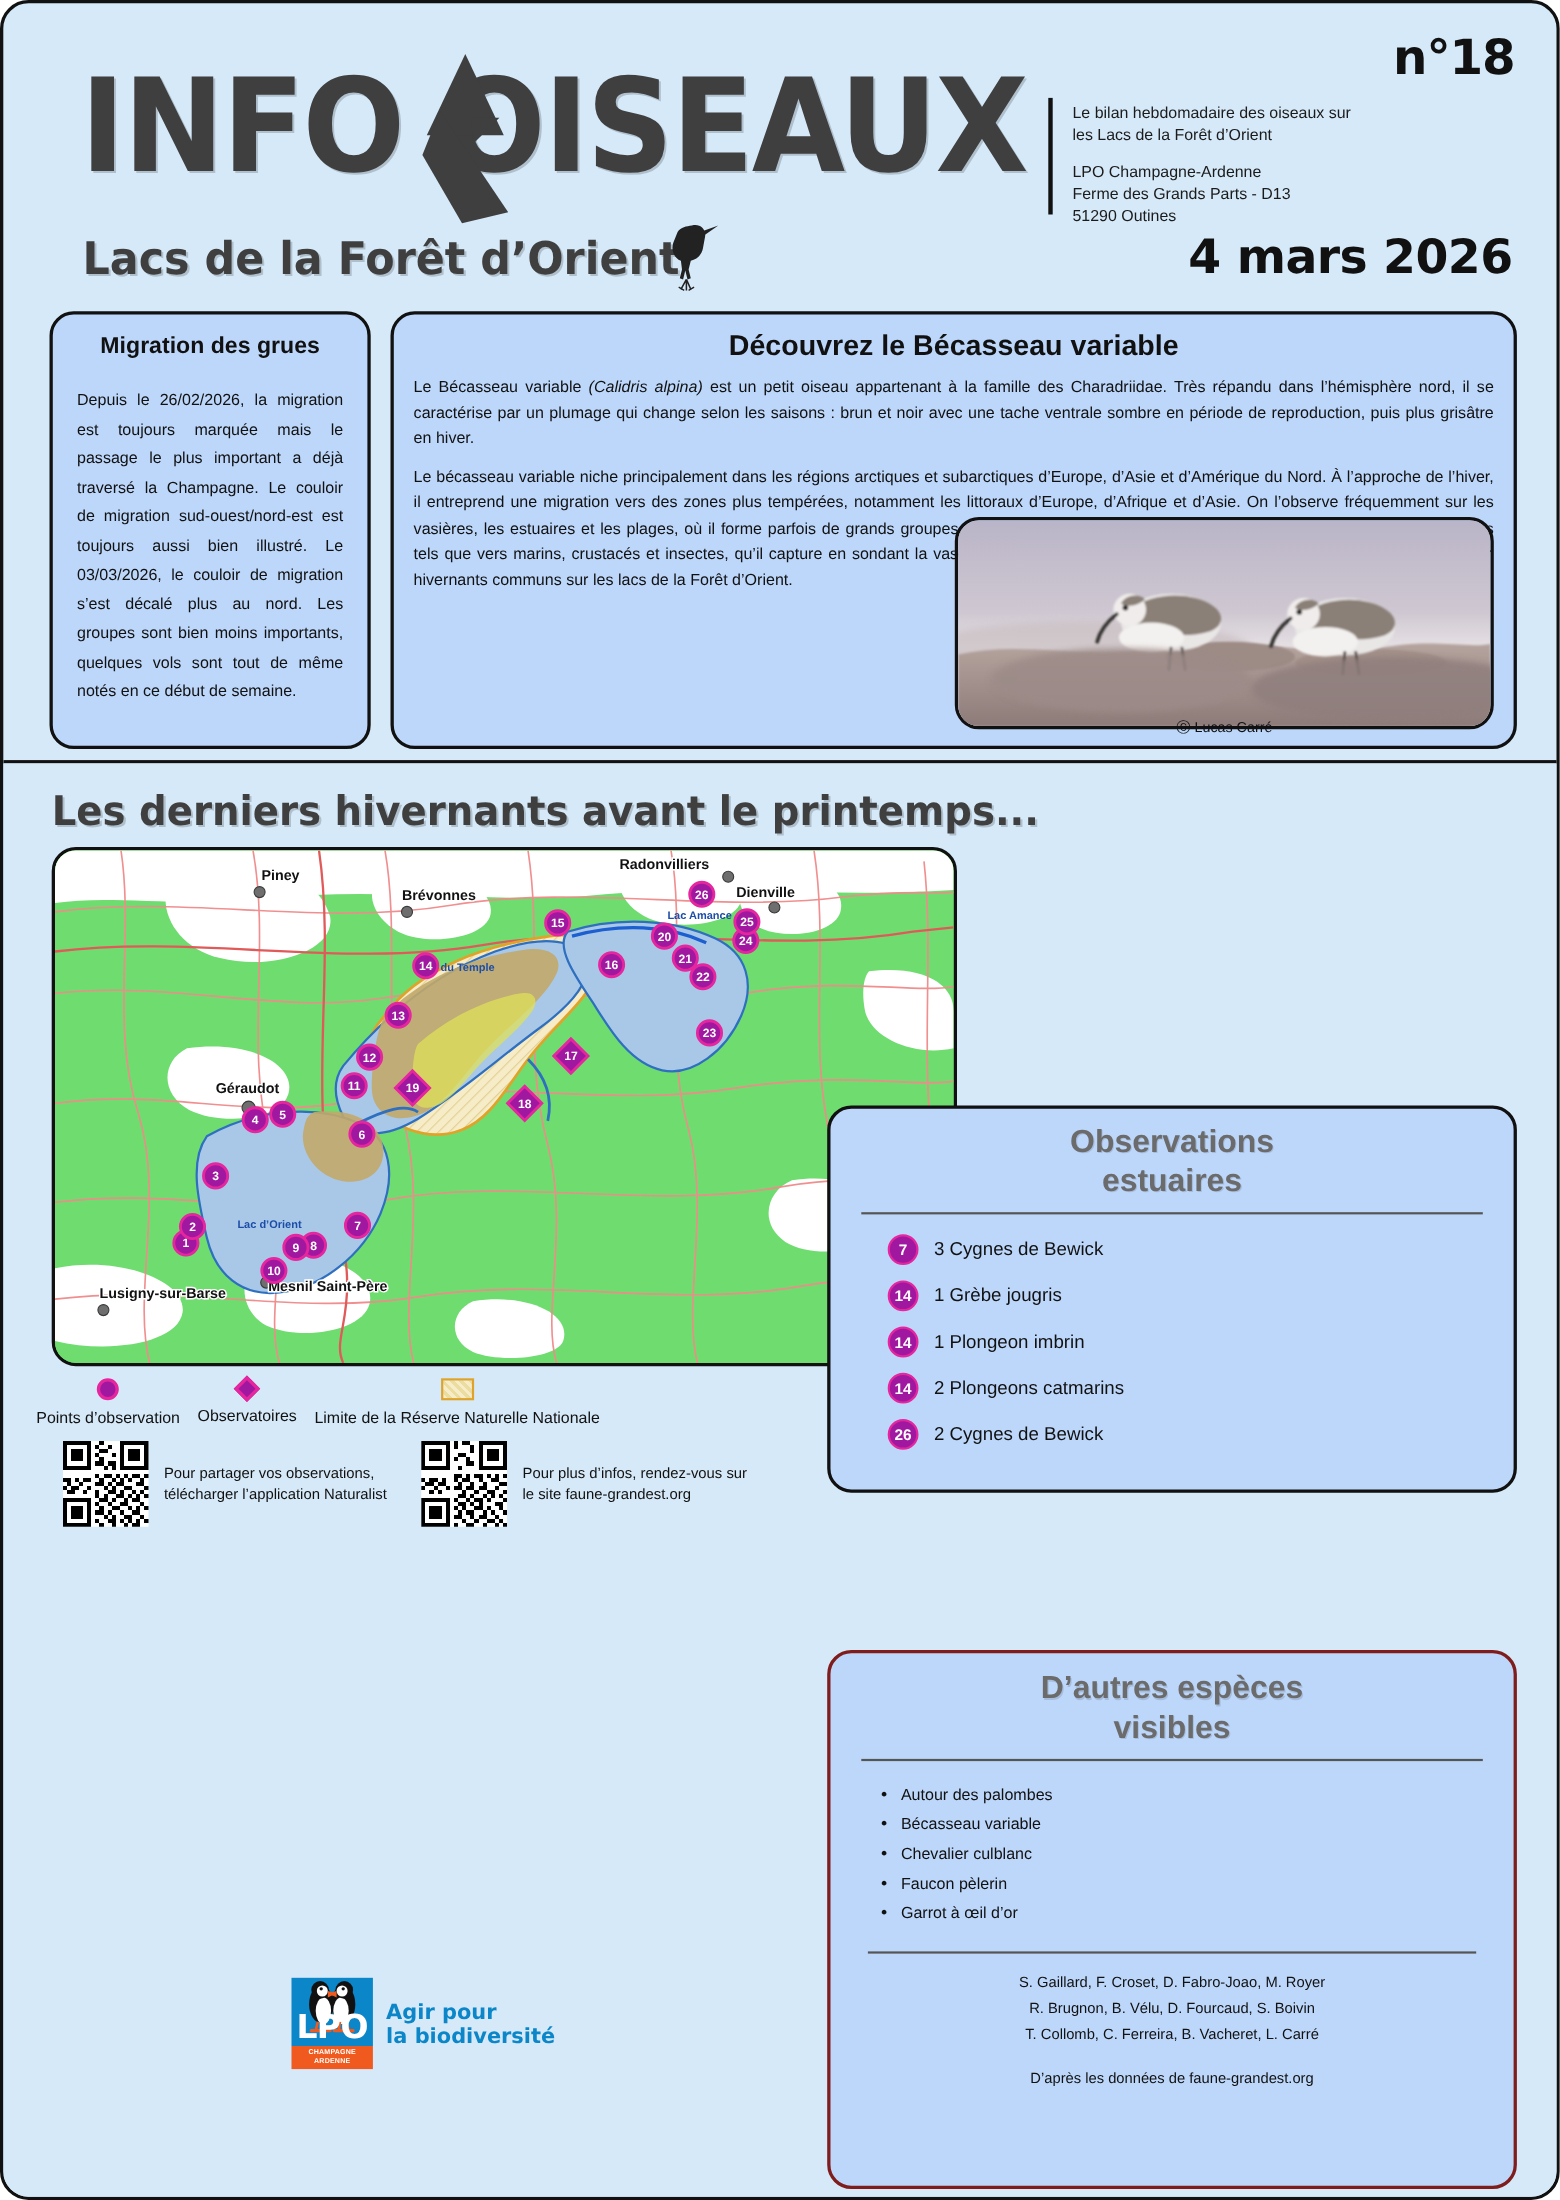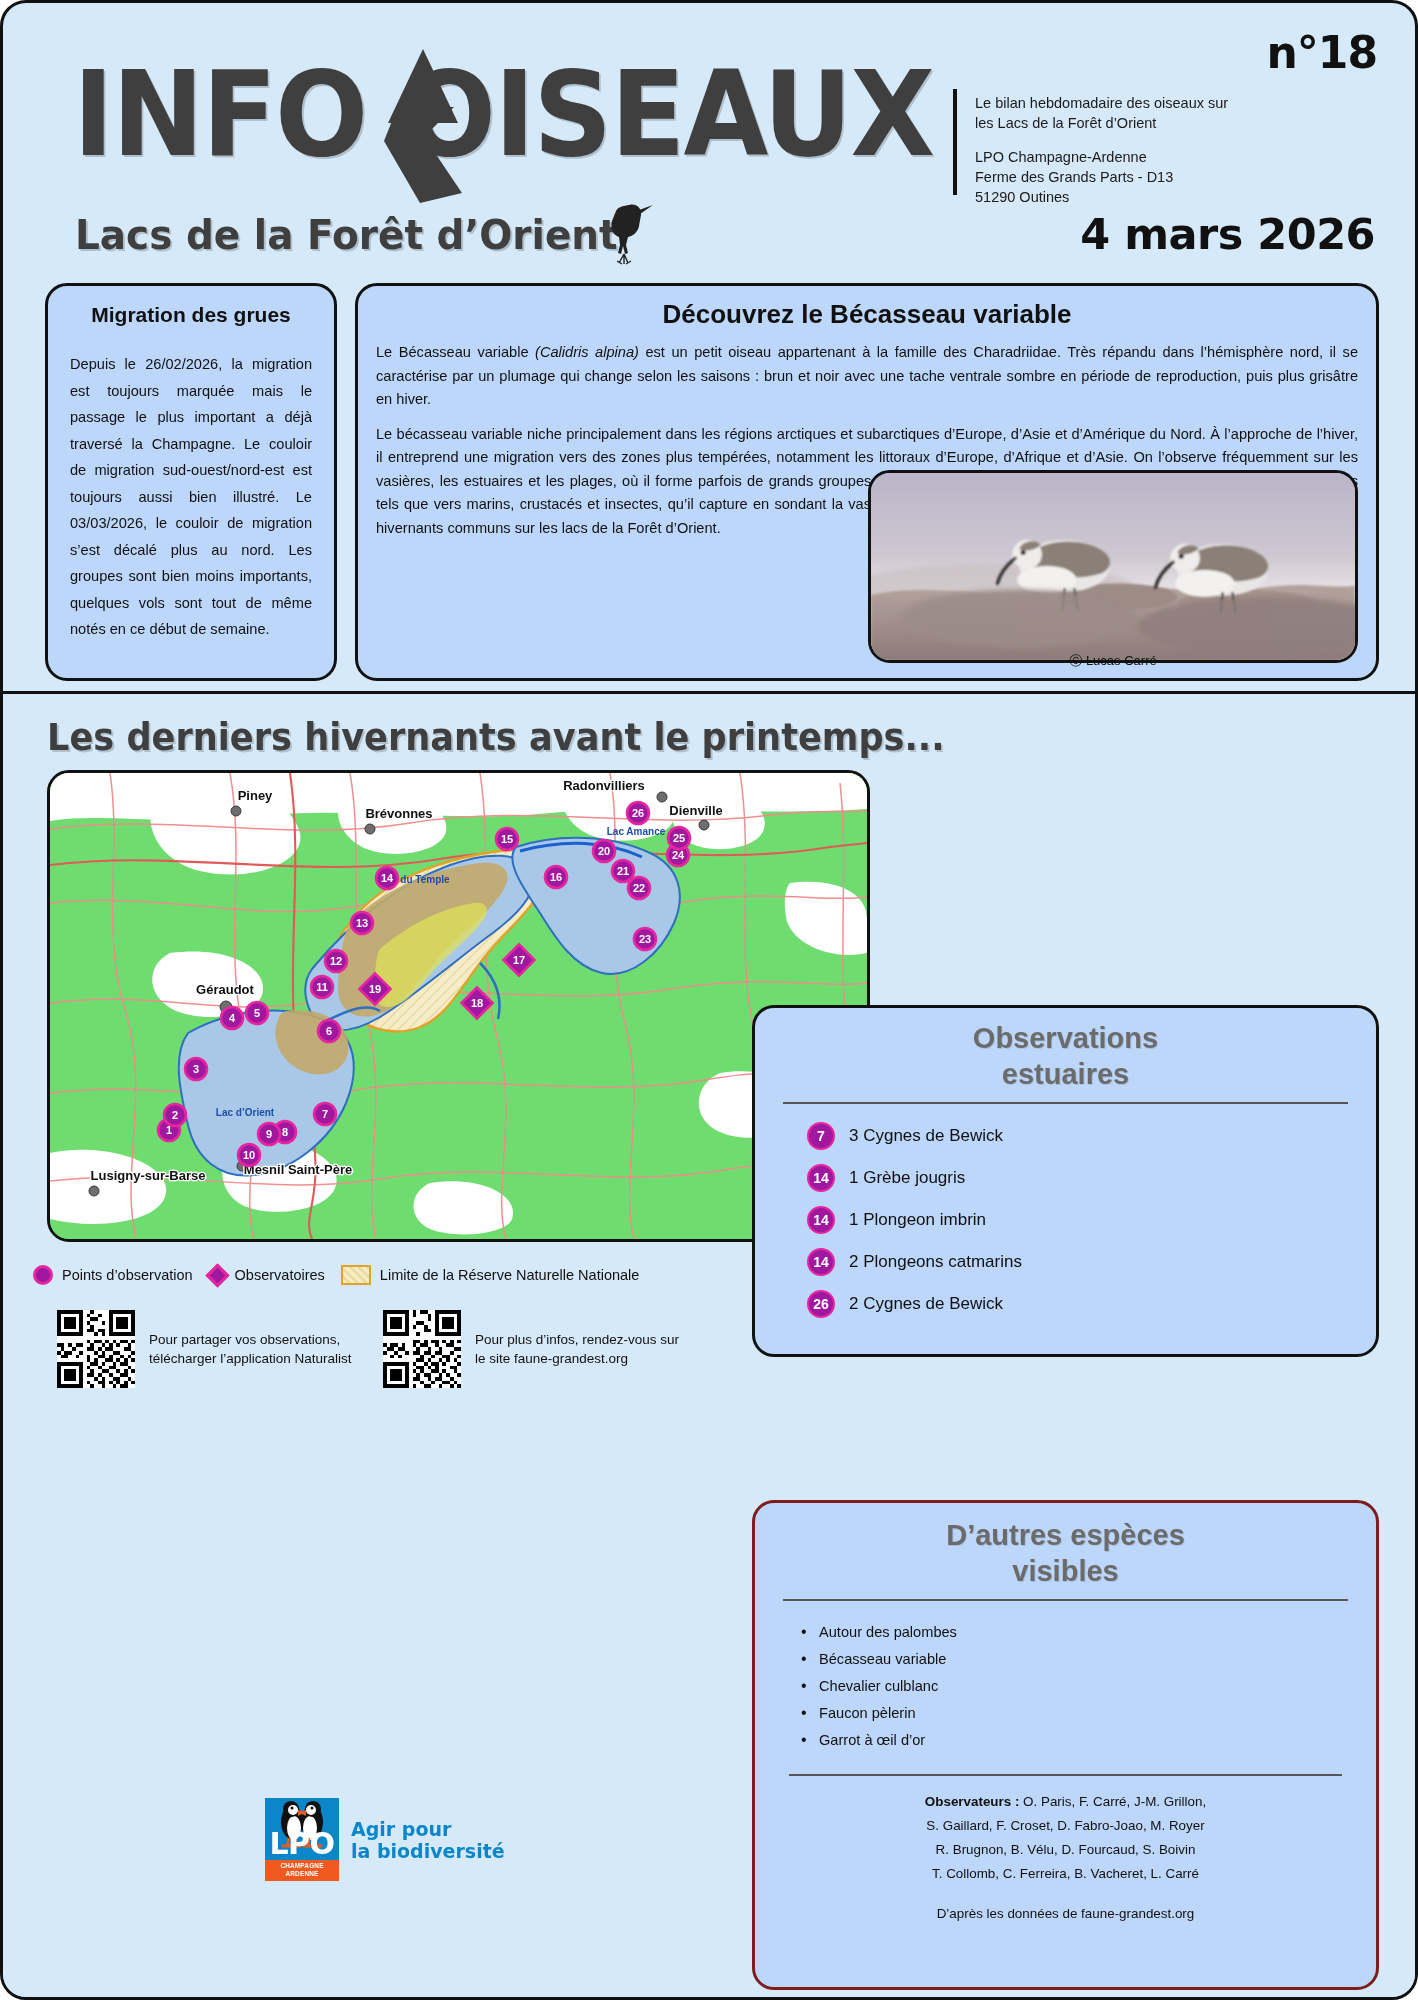--- a/index.html
+++ b/index.html
@@ -141,21 +141,21 @@
   .town { font-family:"Liberation Sans",sans-serif; font-weight:bold; font-size:13px; fill:#111; text-anchor:middle;
           paint-order:stroke; stroke:#fff; stroke-width:2.6px; }
   .lakelbl { font-family:"Liberation Sans",sans-serif; font-weight:bold; font-size:10px; fill:#1c4ea8; text-anchor:middle; }
 
   
   #map-legend {
     position: absolute; left: 30px; top: 566px; width: 840px; height: 30px;
     display: flex; align-items: center; gap: 16px;
     font-size: 14.5px; color: #111;
   }
-  #map-legend .li { display:flex; align-items:center; gap: 9px; }
+  #map-legend .li { display:flex; align-items:center; gap: 9px; flex-direction: column; }
   .lg-circle { width:20px; height:20px; border-radius:50%; background:#a0189f; border:3px solid #e6269f; }
   .lg-diamond { width:17px; height:17px; background:#a0189f; border:3px solid #e6269f; transform: rotate(45deg); }
   .lg-rect { width:30px; height:20px; background:repeating-linear-gradient(45deg,#f6edc8,#f6edc8 3px,#ebdca0 3px,#ebdca0 6px); border:2px solid #e0a32a; }
 
   
   .qr-block { position: absolute; display:flex; align-items:center; gap: 14px; }
   #qr1 { left: 36px; top: 1615px; padding-left: 18px; }
   #qr2 { left: 380px; top: 1615px; }
   .qr-img { width: 78px; height: 78px; }
   .qr-cap { font-size: 13.5px; line-height: 19px; color:#111; }
@@ -832,21 +832,20 @@
       <ul id="species-col1">
           <li>Autour des palombes</li>
           <li>Bécasseau variable</li>
           <li>Chevalier culblanc</li>
           <li>Faucon pèlerin</li>
           <li>Garrot à œil d’or</li>
         </ul>
     </div>
     <hr id="obsvrs-rule">
     <div id="observers">
-      <div><b>Observateurs :</b><span> O. Paris, F. Carré, J-M. Grillon,</span></div>
       <div>S. Gaillard, F. Croset, D. Fabro-Joao, M. Royer</div>
       <div>R. Brugnon, B. Vélu, D. Fourcaud, S. Boivin</div>
       <div>T. Collomb, C. Ferreira, B. Vacheret, L. Carré</div>
     </div>
     <div id="source-note">D’après les données de faune-grandest.org</div>
   </div>
 
 </div>
 
 </body></html>

